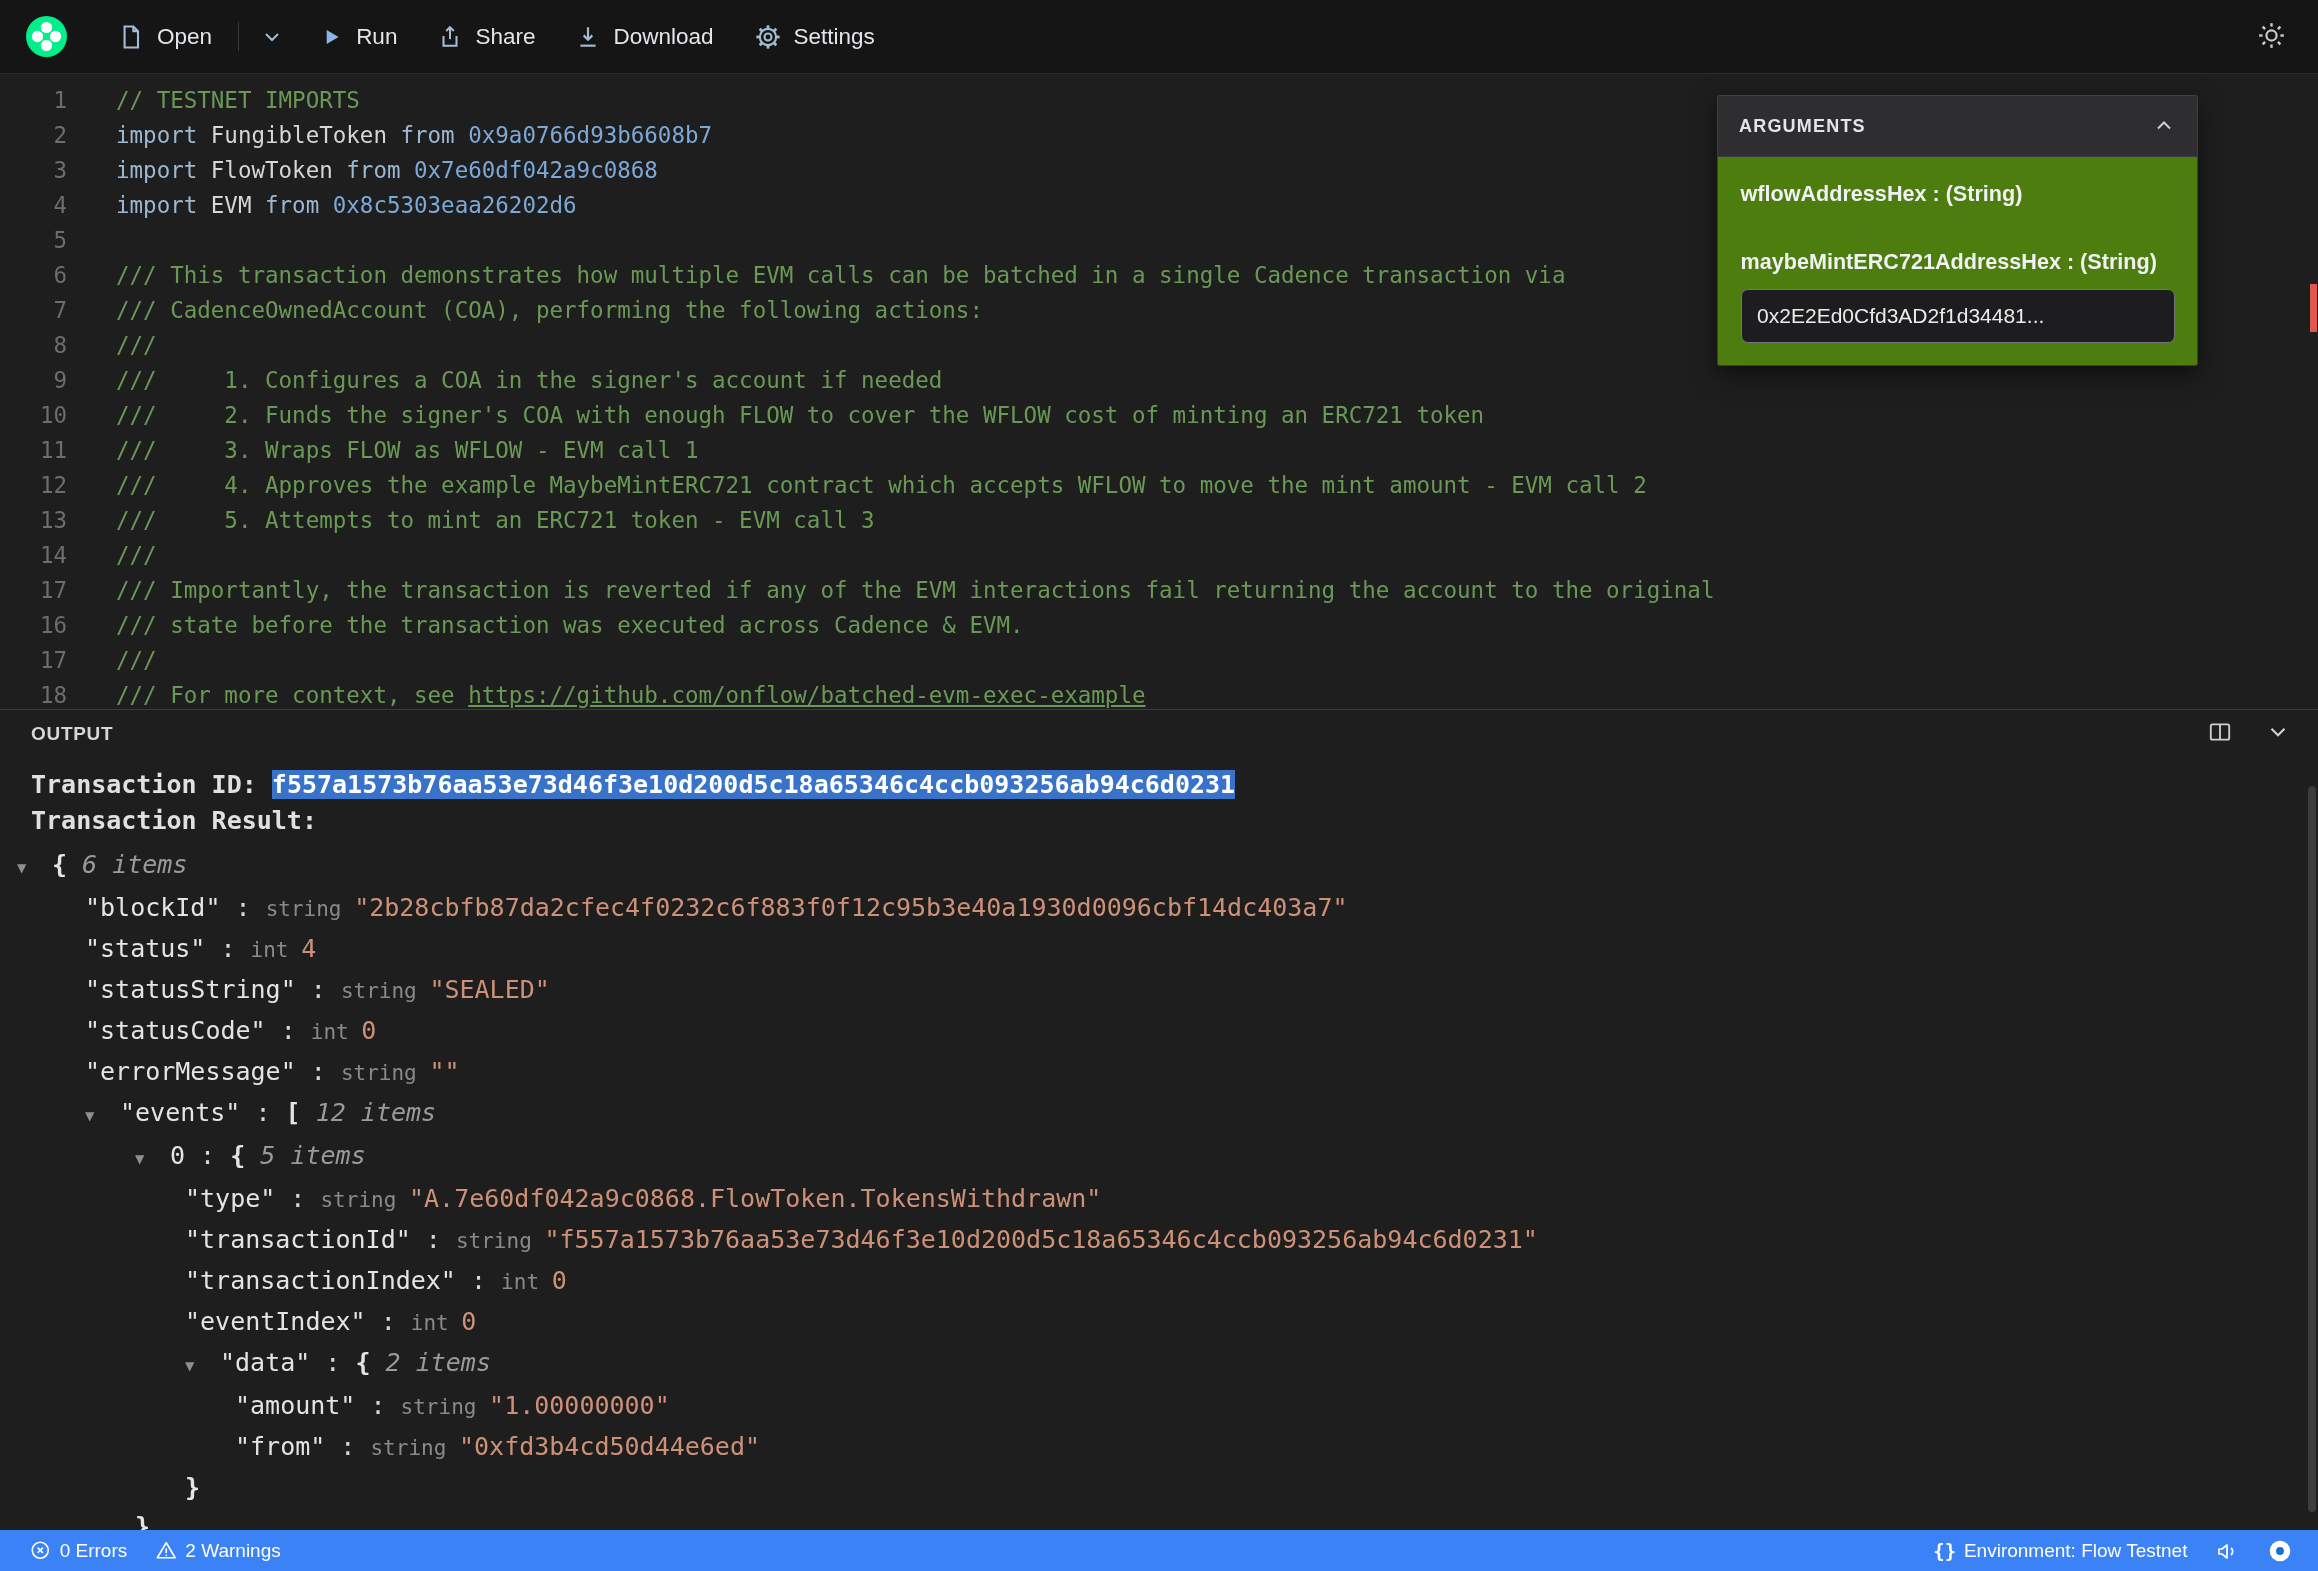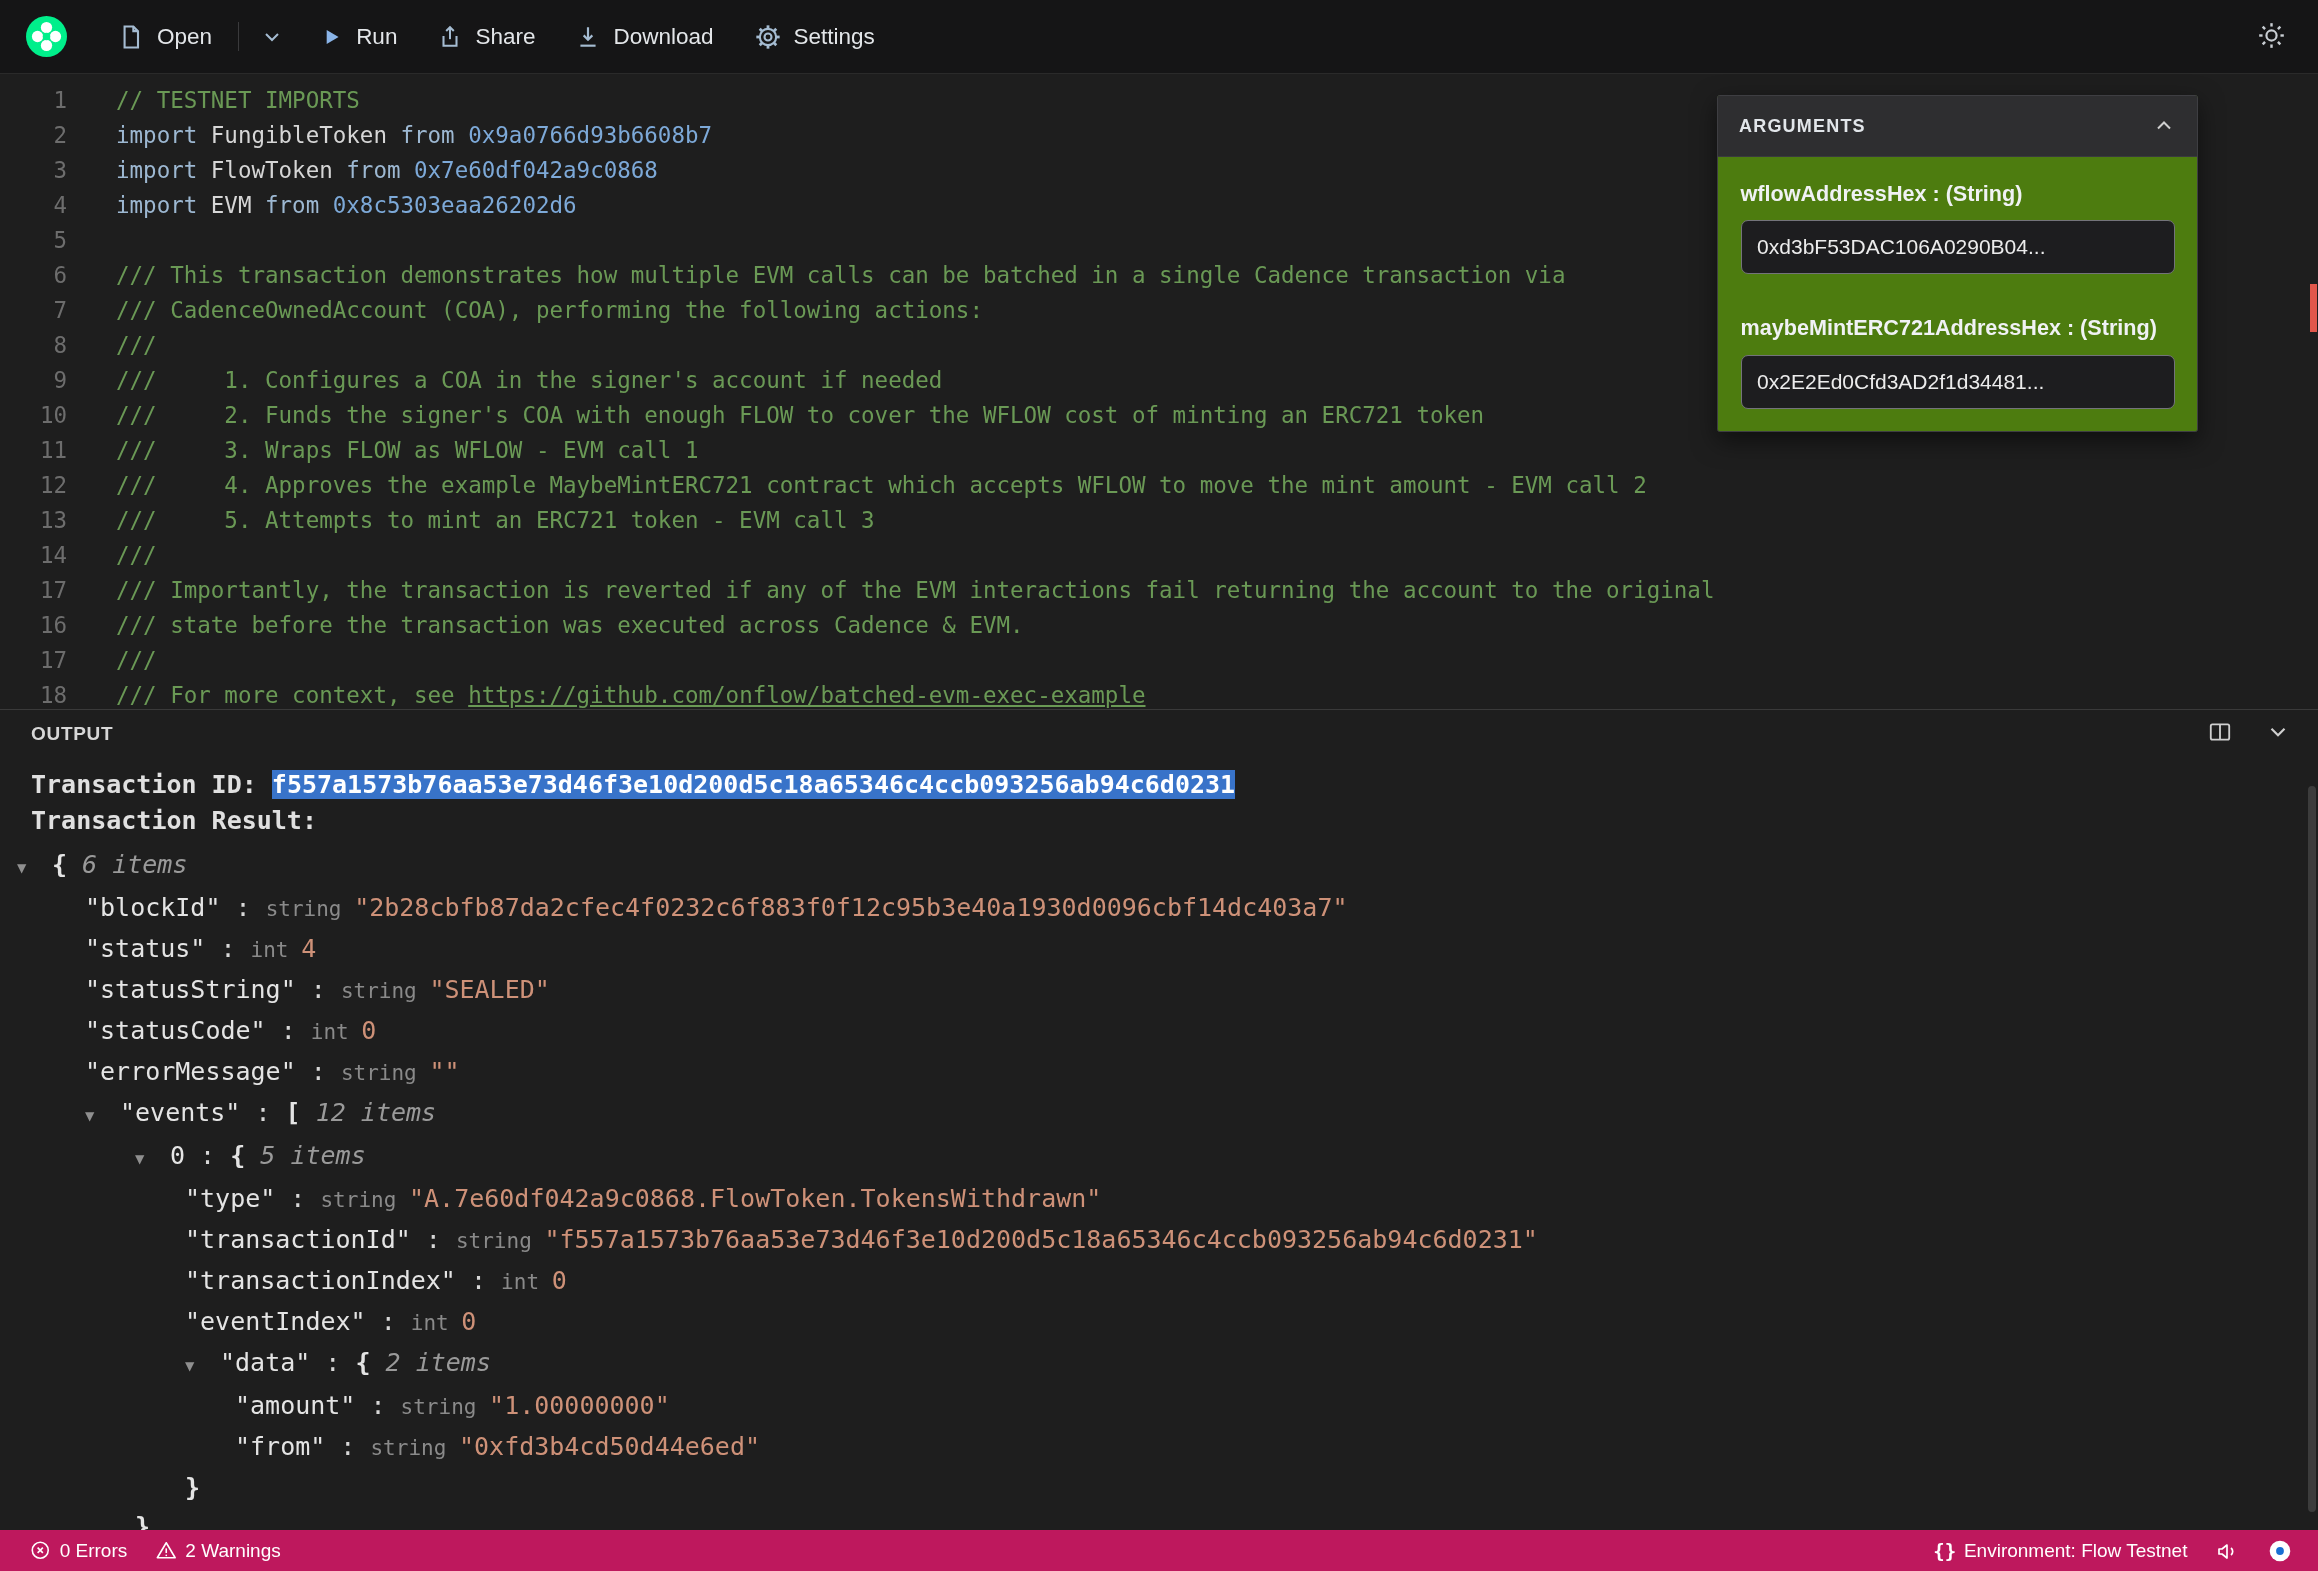--- a/index.html
+++ b/index.html
@@ -66,21 +66,21 @@
   .tkey { color:#e4e4e4; }
   .tcolon { color:#d8d8d8; }
   .ttype { color:#8a8a8a; font-size:21px; }
   .tval { color:#ce9178; }
   .tbrace { color:#e4e4e4; font-weight:bold; }
   .tcount { color:#9a9a9a; font-style:italic; }
   .output-scrollbar { position:absolute; right:2.6px; top:76px; width:8.6px; height:726px;
                       background:#3c3c3c; border-radius:4.3px; }
 
   
-  .statusbar { height:41px; flex:none; background:#be185d; display:flex; align-items:flex-start;
+  .statusbar { height:41px; flex:none; background:#3b82f6; display:flex; align-items:flex-start;
                padding:0 15.6px 0 19px; color:#ffffff; font-size:19px; gap:7px; }
   .sb-item { display:flex; align-items:center; gap:7.8px; background:none; border:none;
              color:#fff; font-family:"Liberation Sans",sans-serif; font-size:19px;
              padding:0 10.4px; height:41px; cursor:pointer; }
   .sb-braces { font-family:"DejaVu Sans Mono", monospace; font-weight:bold; font-size:19px; }
 </style>
 </head>
 <body>
 
 <div class="app">
@@ -254,21 +254,20 @@
 
     <aside class="args-panel">
       <div class="args-header">
         <span class="args-title">ARGUMENTS</span>
         <svg width="24" height="24" viewBox="0 0 24 24" fill="none" stroke="#cfcfcf" stroke-width="2">
           <polyline points="6,14.5 12,8.5 18,14.5"></polyline>
         </svg>
       </div>
       <div class="args-body">
         <label class="arg-label">wflowAddressHex : (String)</label>
-        <input class="arg-input" type="text" value="0xd3bF53DAC106A0290B04..." style="">
         <label class="arg-label">maybeMintERC721AddressHex : (String)</label>
         <input class="arg-input" type="text" value="0x2E2Ed0Cfd3AD2f1d34481..." style="">
       </div>
     </aside>
   </main>
 
   <section class="output">
     <div class="output-header">
       <span class="output-title">OUTPUT</span>
       <div class="output-actions">

